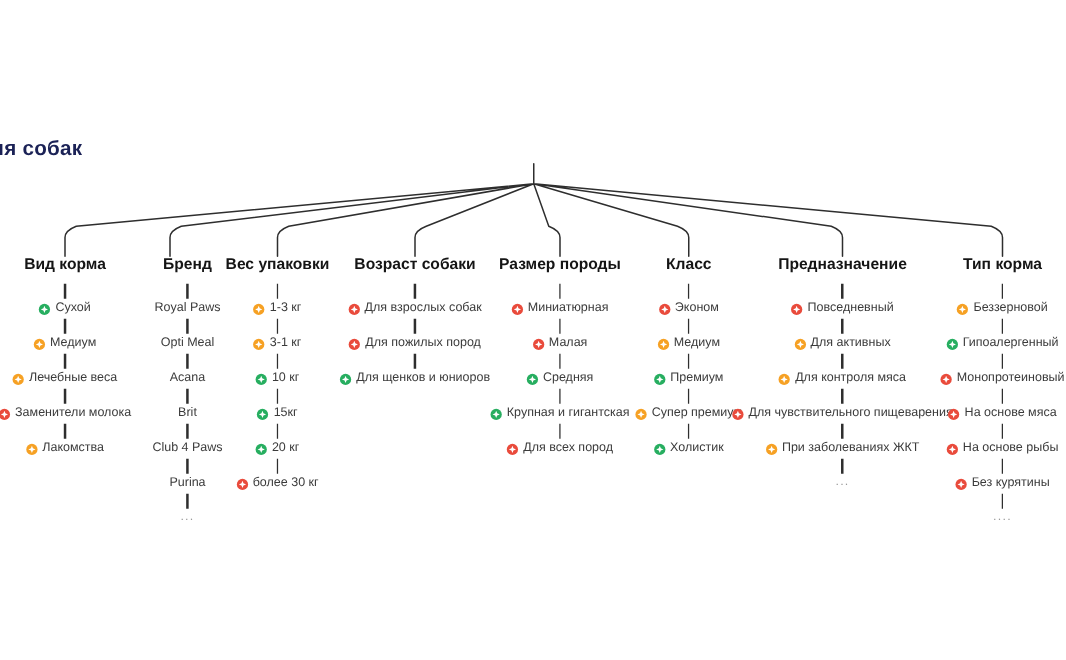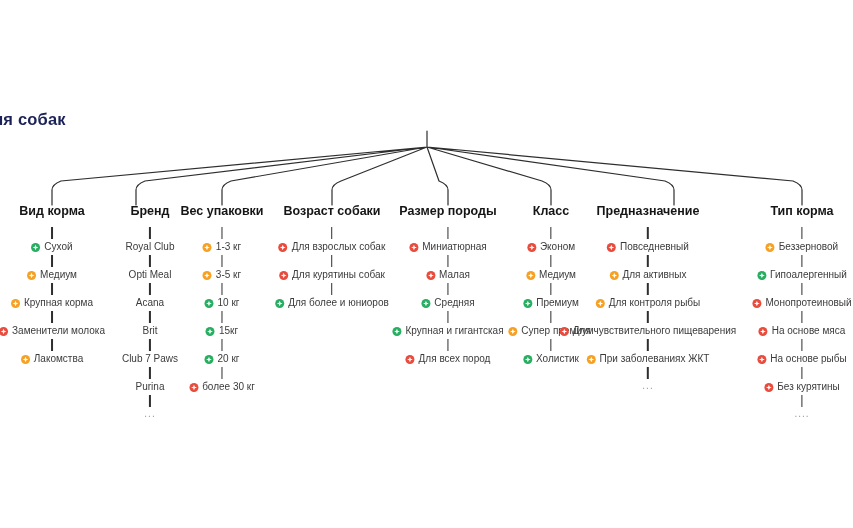--- a/index.html
+++ b/index.html
@@ -63,21 +63,21 @@
           </span>
           <span>Медиум</span>
         </div>
         <div class="vline" style="background: rgb(46, 46, 46);"></div>
         <div class="item-row">
           <span class="dot-icon" style="background: rgb(246, 161, 36);">
             <svg width="7" height="7" viewBox="0 0 10 10">
               <path d="M5 0.9 L6.15 3.85 L9.1 5 L6.15 6.15 L5 9.1 L3.85 6.15 L0.9 5 L3.85 3.85 Z" fill="#ffffff"></path>
             </svg>
           </span>
-          <span>Крупная корма</span>
+          <span>Лечебные веса</span>
         </div>
         <div class="vline" style="background: rgb(46, 46, 46);"></div>
         <div class="item-row">
           <span class="dot-icon" style="background: rgb(233, 75, 60);">
             <svg width="7" height="7" viewBox="0 0 10 10">
               <path d="M5 0.9 L6.15 3.85 L9.1 5 L6.15 6.15 L5 9.1 L3.85 6.15 L0.9 5 L3.85 3.85 Z" fill="#ffffff"></path>
             </svg>
           </span>
           <span>Заменители молока</span>
         </div>
@@ -88,37 +88,37 @@
               <path d="M5 0.9 L6.15 3.85 L9.1 5 L6.15 6.15 L5 9.1 L3.85 6.15 L0.9 5 L3.85 3.85 Z" fill="#ffffff"></path>
             </svg>
           </span>
           <span>Лакомства</span>
         </div>
       </div>
       <div class="branch-col" style="left: 150px;">
         <div class="branch-header">Бренд</div>
         <div class="vline" style="background: rgb(46, 46, 46);"></div>
         <div class="item-row">
-          <span>Royal Club</span>
+          <span>Royal Paws</span>
         </div>
         <div class="vline" style="background: rgb(46, 46, 46);"></div>
         <div class="item-row">
           <span>Opti Meal</span>
         </div>
         <div class="vline" style="background: rgb(46, 46, 46);"></div>
         <div class="item-row">
           <span>Acana</span>
         </div>
         <div class="vline" style="background: rgb(46, 46, 46);"></div>
         <div class="item-row">
           <span>Brit</span>
         </div>
         <div class="vline" style="background: rgb(46, 46, 46);"></div>
         <div class="item-row">
-          <span>Club 7 Paws</span>
+          <span>Club 4 Paws</span>
         </div>
         <div class="vline" style="background: rgb(46, 46, 46);"></div>
         <div class="item-row">
           <span>Purina</span>
         </div>
         <div class="vline" style="background: rgb(46, 46, 46);"></div>
         <div class="ellipsis-row">...</div>
       </div>
       <div class="branch-col" style="left: 222px;">
         <div class="branch-header">Вес упаковки</div>
@@ -131,21 +131,21 @@
           </span>
           <span>1-3 кг</span>
         </div>
         <div class="vline" style="background: rgb(46, 46, 46);"></div>
         <div class="item-row">
           <span class="dot-icon" style="background: rgb(246, 161, 36);">
             <svg width="7" height="7" viewBox="0 0 10 10">
               <path d="M5 0.9 L6.15 3.85 L9.1 5 L6.15 6.15 L5 9.1 L3.85 6.15 L0.9 5 L3.85 3.85 Z" fill="#ffffff"></path>
             </svg>
           </span>
-          <span>3-5 кг</span>
+          <span>3-1 кг</span>
         </div>
         <div class="vline" style="background: rgb(46, 46, 46);"></div>
         <div class="item-row">
           <span class="dot-icon" style="background: rgb(39, 174, 96);">
             <svg width="7" height="7" viewBox="0 0 10 10">
               <path d="M5 0.9 L6.15 3.85 L9.1 5 L6.15 6.15 L5 9.1 L3.85 6.15 L0.9 5 L3.85 3.85 Z" fill="#ffffff"></path>
             </svg>
           </span>
           <span>10 кг</span>
         </div>
@@ -188,30 +188,30 @@
           </span>
           <span>Для взрослых собак</span>
         </div>
         <div class="vline" style="background: rgb(46, 46, 46);"></div>
         <div class="item-row">
           <span class="dot-icon" style="background: rgb(233, 75, 60);">
             <svg width="7" height="7" viewBox="0 0 10 10">
               <path d="M5 0.9 L6.15 3.85 L9.1 5 L6.15 6.15 L5 9.1 L3.85 6.15 L0.9 5 L3.85 3.85 Z" fill="#ffffff"></path>
             </svg>
           </span>
-          <span>Для курятины собак</span>
-        </div>
-        <div class="vline" style="background: rgb(46, 46, 46);"></div>
-        <div class="item-row">
-          <span class="dot-icon" style="background: rgb(39, 174, 96);">
-            <svg width="7" height="7" viewBox="0 0 10 10">
-              <path d="M5 0.9 L6.15 3.85 L9.1 5 L6.15 6.15 L5 9.1 L3.85 6.15 L0.9 5 L3.85 3.85 Z" fill="#ffffff"></path>
-            </svg>
-          </span>
-          <span>Для более и юниоров</span>
+          <span>Для пожилых пород</span>
+        </div>
+        <div class="vline" style="background: rgb(46, 46, 46);"></div>
+        <div class="item-row">
+          <span class="dot-icon" style="background: rgb(39, 174, 96);">
+            <svg width="7" height="7" viewBox="0 0 10 10">
+              <path d="M5 0.9 L6.15 3.85 L9.1 5 L6.15 6.15 L5 9.1 L3.85 6.15 L0.9 5 L3.85 3.85 Z" fill="#ffffff"></path>
+            </svg>
+          </span>
+          <span>Для щенков и юниоров</span>
         </div>
       </div>
       <div class="branch-col" style="left: 448px; justify-content: center;">
         <div class="branch-header">Размер породы</div>
         <div class="vline" style="background: rgb(46, 46, 46);"></div>
         <div class="item-row">
           <span class="dot-icon" style="background: rgb(233, 75, 60);">
             <svg width="7" height="7" viewBox="0 0 10 10">
               <path d="M5 0.9 L6.15 3.85 L9.1 5 L6.15 6.15 L5 9.1 L3.85 6.15 L0.9 5 L3.85 3.85 Z" fill="#ffffff"></path>
             </svg>
@@ -296,21 +296,21 @@
         <div class="vline" style="background: rgb(46, 46, 46);"></div>
         <div class="item-row">
           <span class="dot-icon" style="background: rgb(39, 174, 96);">
             <svg width="7" height="7" viewBox="0 0 10 10">
               <path d="M5 0.9 L6.15 3.85 L9.1 5 L6.15 6.15 L5 9.1 L3.85 6.15 L0.9 5 L3.85 3.85 Z" fill="#ffffff"></path>
             </svg>
           </span>
           <span>Холистик</span>
         </div>
       </div>
-      <div class="branch-col" style="left: 648px;">
+      <div class="branch-col" style="left: 674px;">
         <div class="branch-header">Предназначение</div>
         <div class="vline" style="background: rgb(46, 46, 46);"></div>
         <div class="item-row">
           <span class="dot-icon" style="background: rgb(233, 75, 60);">
             <svg width="7" height="7" viewBox="0 0 10 10">
               <path d="M5 0.9 L6.15 3.85 L9.1 5 L6.15 6.15 L5 9.1 L3.85 6.15 L0.9 5 L3.85 3.85 Z" fill="#ffffff"></path>
             </svg>
           </span>
           <span>Повседневный</span>
         </div>
@@ -323,21 +323,21 @@
           </span>
           <span>Для активных</span>
         </div>
         <div class="vline" style="background: rgb(46, 46, 46);"></div>
         <div class="item-row">
           <span class="dot-icon" style="background: rgb(246, 161, 36);">
             <svg width="7" height="7" viewBox="0 0 10 10">
               <path d="M5 0.9 L6.15 3.85 L9.1 5 L6.15 6.15 L5 9.1 L3.85 6.15 L0.9 5 L3.85 3.85 Z" fill="#ffffff"></path>
             </svg>
           </span>
-          <span>Для контроля рыбы</span>
+          <span>Для контроля мяса</span>
         </div>
         <div class="vline" style="background: rgb(46, 46, 46);"></div>
         <div class="item-row">
           <span class="dot-icon" style="background: rgb(233, 75, 60);">
             <svg width="7" height="7" viewBox="0 0 10 10">
               <path d="M5 0.9 L6.15 3.85 L9.1 5 L6.15 6.15 L5 9.1 L3.85 6.15 L0.9 5 L3.85 3.85 Z" fill="#ffffff"></path>
             </svg>
           </span>
           <span>Для чувствительного пищеварения</span>
         </div>

